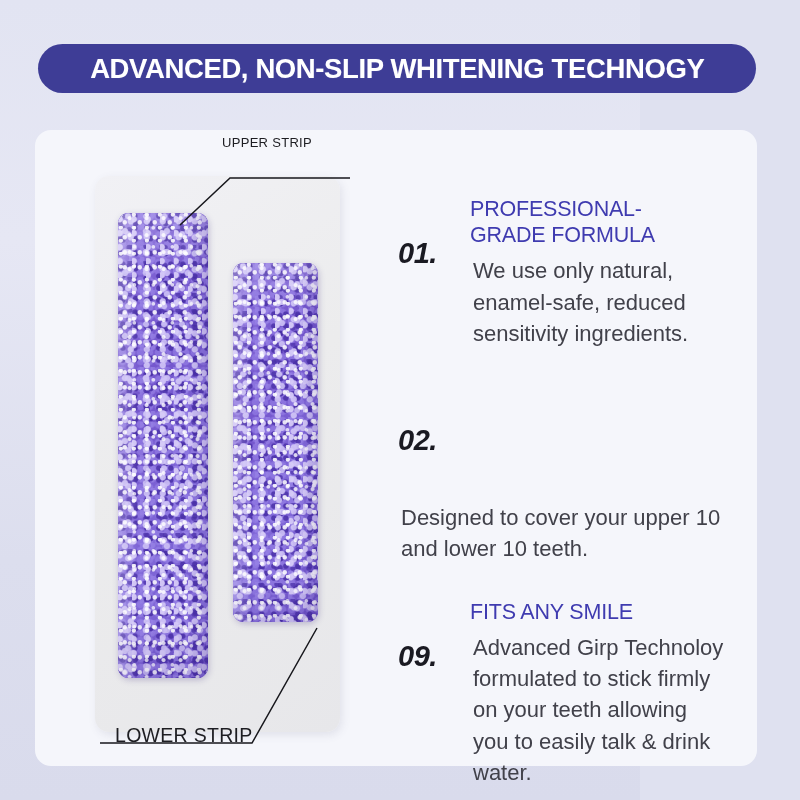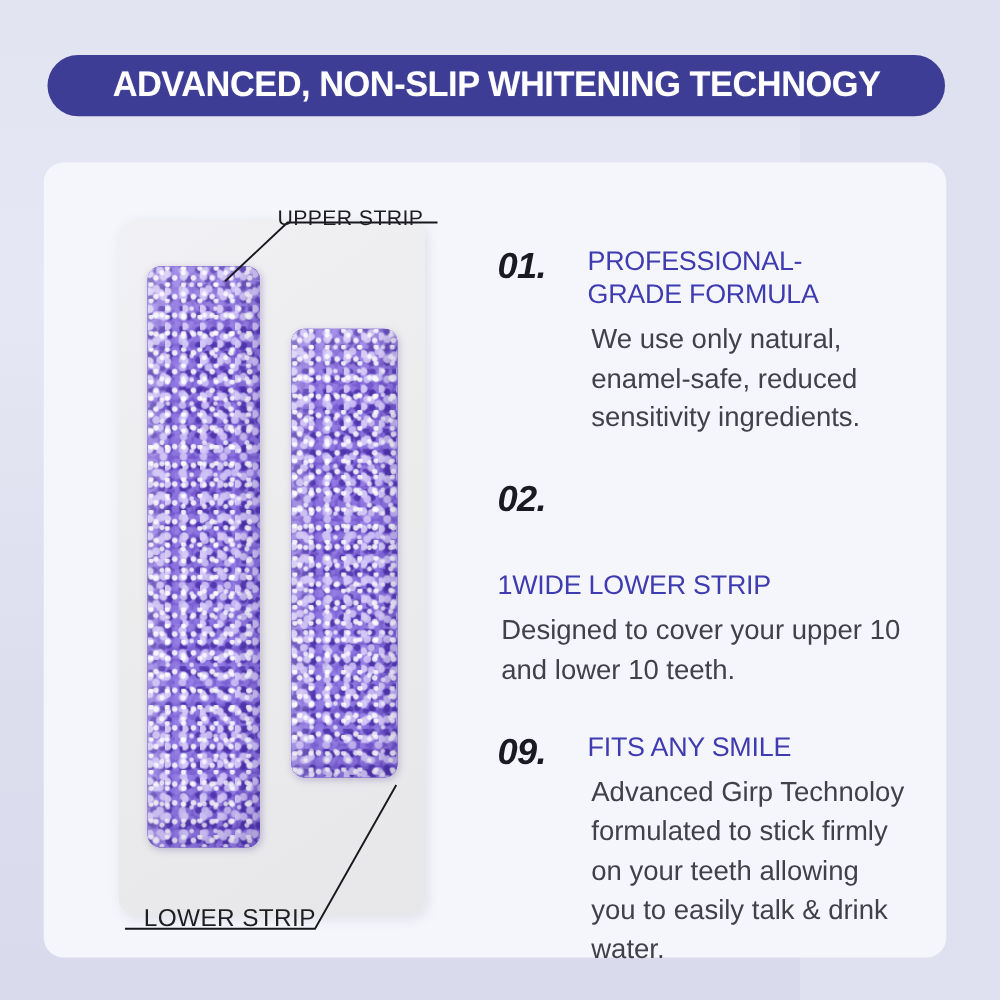--- a/index.html
+++ b/index.html
@@ -140,22 +140,22 @@
     left: 233px;
     top: 263px;
     width: 85px;
     height: 359px;
   }
 
   
   #upper-strip-label {
     position: absolute;
     left: 222px;
-    top: 165px;
-    font-size: 17px;
+    top: 135px;
+    font-size: 13px;
     color: #1d1d22;
     letter-spacing: 0.3px;
     white-space: nowrap;
   }
 
   #lower-strip-label {
     position: absolute;
     left: 115px;
     top: 724px;
     font-size: 19.5px;
@@ -194,20 +194,21 @@
   }
 
   .feature-number {
     flex: 0 0 72px;
     font-size: 29px;
     font-weight: bold;
     font-style: italic;
     color: #1a1a22;
     line-height: 1.22;
     letter-spacing: -0.5px;
+    margin-top: 40px;
   }
 
   .feature-body { flex: 1 1 auto; }
 
   .feature-title {
     color: #3f3bb0;
     font-size: 21.5px;
     font-weight: normal;
     line-height: 1.22;
     letter-spacing: -0.2px;
@@ -267,21 +268,20 @@
           <div>GRADE FORMULA</div>
         </div>
         <div class="feature-desc">We use only natural, enamel-safe, reduced sensitivity ingredients.</div>
       </div>
     </div>
 
     <div class="feature" id="feature-2">
       <div class="feature-number">02.</div>
       <div class="feature-body">
         <div class="feature-title">
-          <div>1WIDE LOWER STRIP</div>
         </div>
         <div class="feature-desc">Designed to cover your upper 10 and lower 10 teeth.</div>
       </div>
     </div>
 
     <div class="feature" id="feature-3">
       <div class="feature-number">09.</div>
       <div class="feature-body">
         <div class="feature-title">
           <div>FITS ANY SMILE</div>

